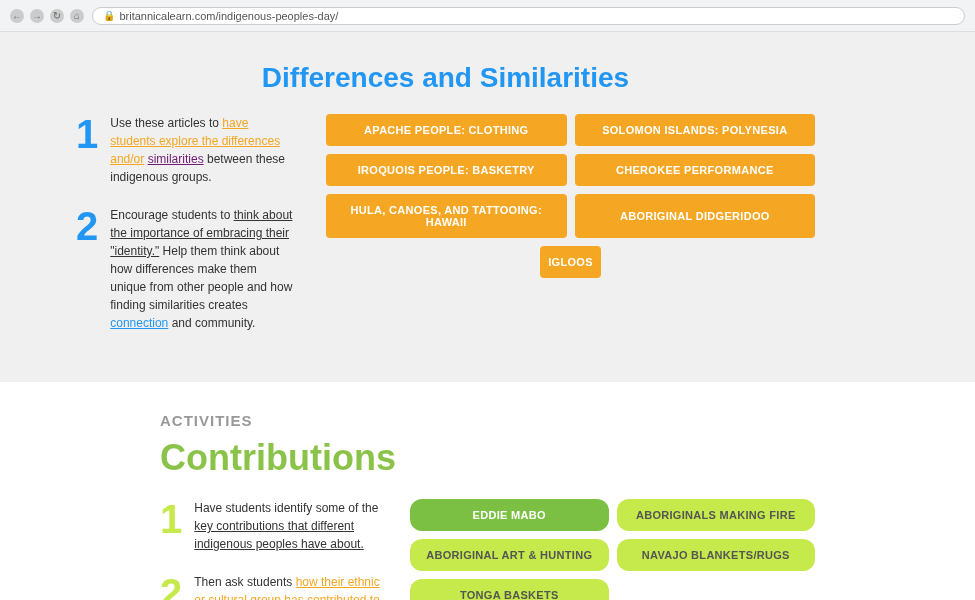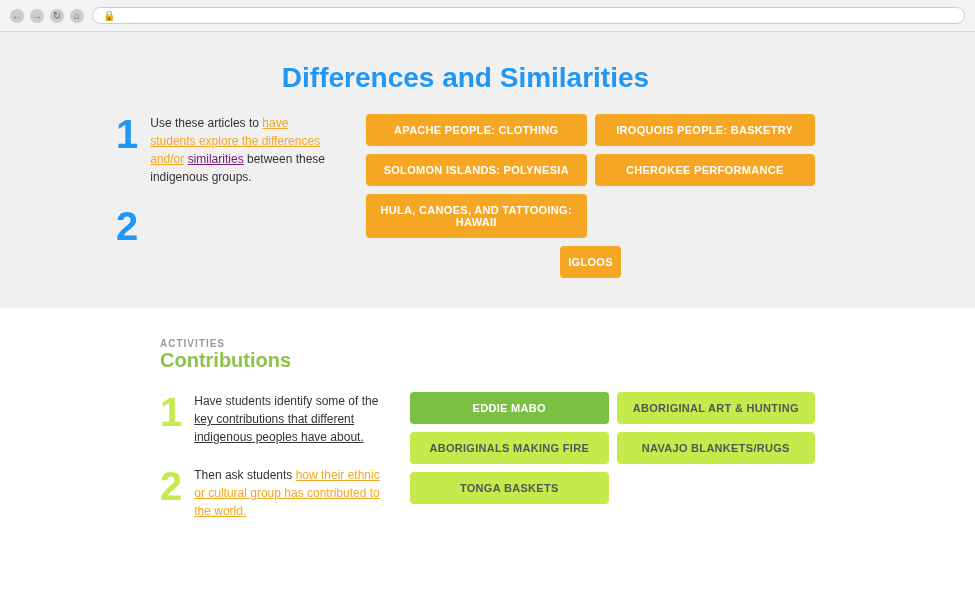--- a/index.html
+++ b/index.html
@@ -45,21 +45,21 @@
 
     .page-content {
       overflow-y: auto;
       height: 568px;
       background: #fff;
     }
 
     
     .section-differences {
       background: #f0f0f0;
-      padding: 30px 160px 30px 116px;
+      padding: 30px 160px 30px 76px;
     }
 
     .section-title {
       font-size: 28px;
       font-weight: bold;
       color: #2196F3;
       margin-bottom: 20px;
       text-align: center;
     }
 
@@ -121,38 +121,39 @@
       justify-self: center;
     }
 
     
     .section-contributions {
       padding: 30px 160px;
       background: #fff;
     }
 
     .activities-label {
-      font-size: 10px;
+      font-size: 15px;
       font-weight: bold;
       color: #999;
       letter-spacing: 1px;
       text-transform: uppercase;
+      margin-bottom: 8px;
     }
 
     .section-title-green {
-      font-size: 20px;
+      font-size: 36px;
       font-weight: bold;
       color: #8bc34a;
       margin-bottom: 20px;
     }
 
     .btn-green {
       background: #c6e94b;
       border: none;
-      border-radius: 4px;
+      border-radius: 12px;
       padding: 10px 8px;
       font-size: 11px;
       font-weight: bold;
       color: #555;
       cursor: pointer;
       text-align: center;
       text-transform: uppercase;
       letter-spacing: 0.3px;
     }
 
@@ -166,20 +167,21 @@
 
 <div class="browser-bar">
   <div class="browser-controls">
     <button class="browser-btn">←</button>
     <button class="browser-btn">→</button>
     <button class="browser-btn">↻</button>
     <button class="browser-btn">⌂</button>
   </div>
   <div class="url-bar">
     <span class="lock-icon">🔒</span>
+    <span>britannicalearn.com/indigenous-peoples-day/</span>
   </div>
 </div>
 
 <div class="page-content">
 
   <div class="section-differences">
     <h1 class="section-title">Differences and Similarities</h1>
 
     <div class="section-body">
 
@@ -188,29 +190,33 @@
         <div class="instruction-item">
           <div class="step-number">1</div>
           <div class="instruction-text">
             Use these articles to <span style="text-decoration:underline;color:#f5a623;">have students explore the differences and/or</span>
             <span style="text-decoration:underline;color:#701a75;">similarities</span> between these indigenous groups.
           </div>
         </div>
 
         <div class="instruction-item">
           <div class="step-number">2</div>
+          <div class="instruction-text">
+            Encourage students to <span style="text-decoration:underline;">think about the importance of embracing their "identity."</span> Help them think about how differences make them unique from other people and how finding similarities creates <span style="text-decoration:underline;color:#2196F3;">connection</span> and community.
+          </div>
         </div>
       </div>
 
       <div class="buttons-grid">
         <button class="btn-orange">APACHE PEOPLE: CLOTHING</button>
+        <button class="btn-orange">SOLOMON ISLANDS: POLYNESIA</button>
         <button class="btn-orange">IROQUOIS PEOPLE: BASKETRY</button>
-        <button class="btn-orange">SOLOMON ISLANDS: POLYNESIA</button>
         <button class="btn-orange">CHEROKEE PERFORMANCE</button>
         <button class="btn-orange">HULA, CANOES, AND TATTOOING: HAWAII</button>
+        <button class="btn-orange">ABORIGINAL DIDGERIDOO</button>
         <button class="btn-orange full-width">IGLOOS</button>
       </div>
     </div>
   </div>
 
   <div class="section-contributions">
     <div class="activities-label">ACTIVITIES</div>
     <h2 class="section-title-green">Contributions</h2>
 
     <div class="section-body">
@@ -227,22 +233,22 @@
         <div class="instruction-item">
           <div class="step-number" style="color:#c6e94b;">2</div>
           <div class="instruction-text">
             Then ask students <span style="text-decoration:underline;color:#f5a623;">how their ethnic or cultural group has contributed to the world.</span>
           </div>
         </div>
       </div>
 
       <div class="buttons-grid">
         <button class="btn-green highlighted">EDDIE MABO</button>
+        <button class="btn-green">ABORIGINALS MAKING FIRE</button>
         <button class="btn-green">ABORIGINAL ART &amp; HUNTING</button>
-        <button class="btn-green">ABORIGINALS MAKING FIRE</button>
         <button class="btn-green">NAVAJO BLANKETS/RUGS</button>
         <button class="btn-green">TONGA BASKETS</button>
 
       </div>
     </div>
   </div>
 
 </div>
 
 </body></html>

